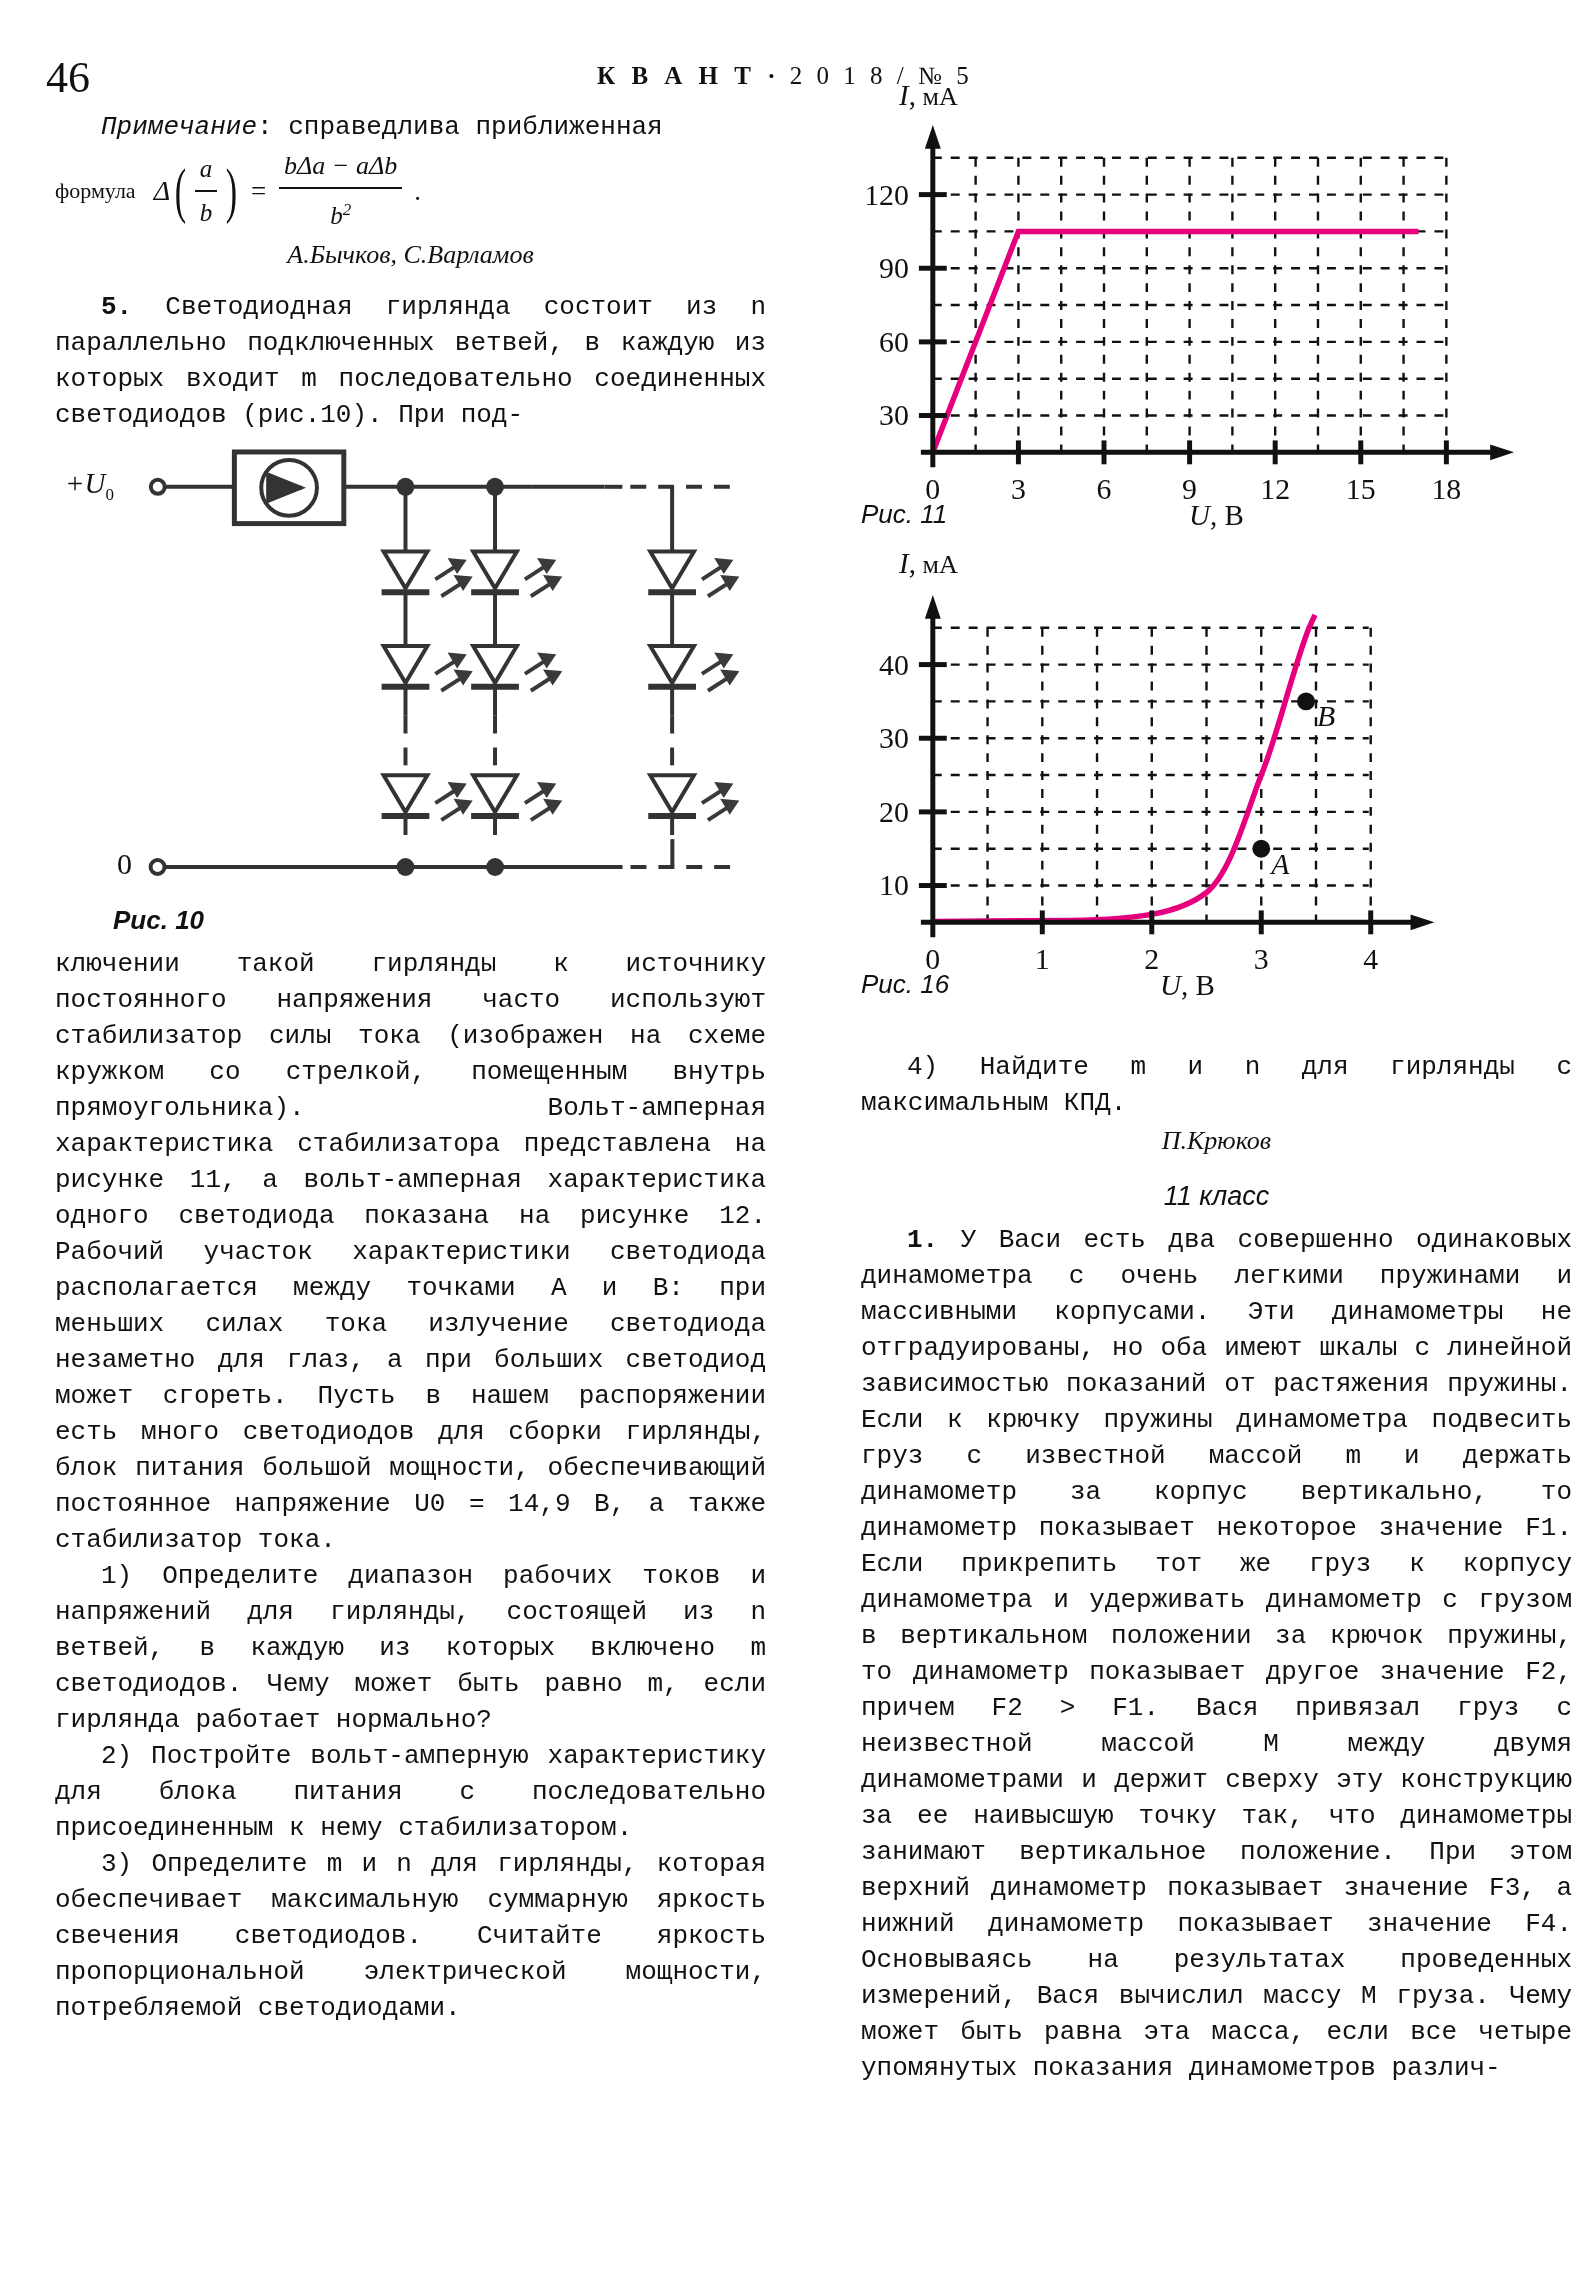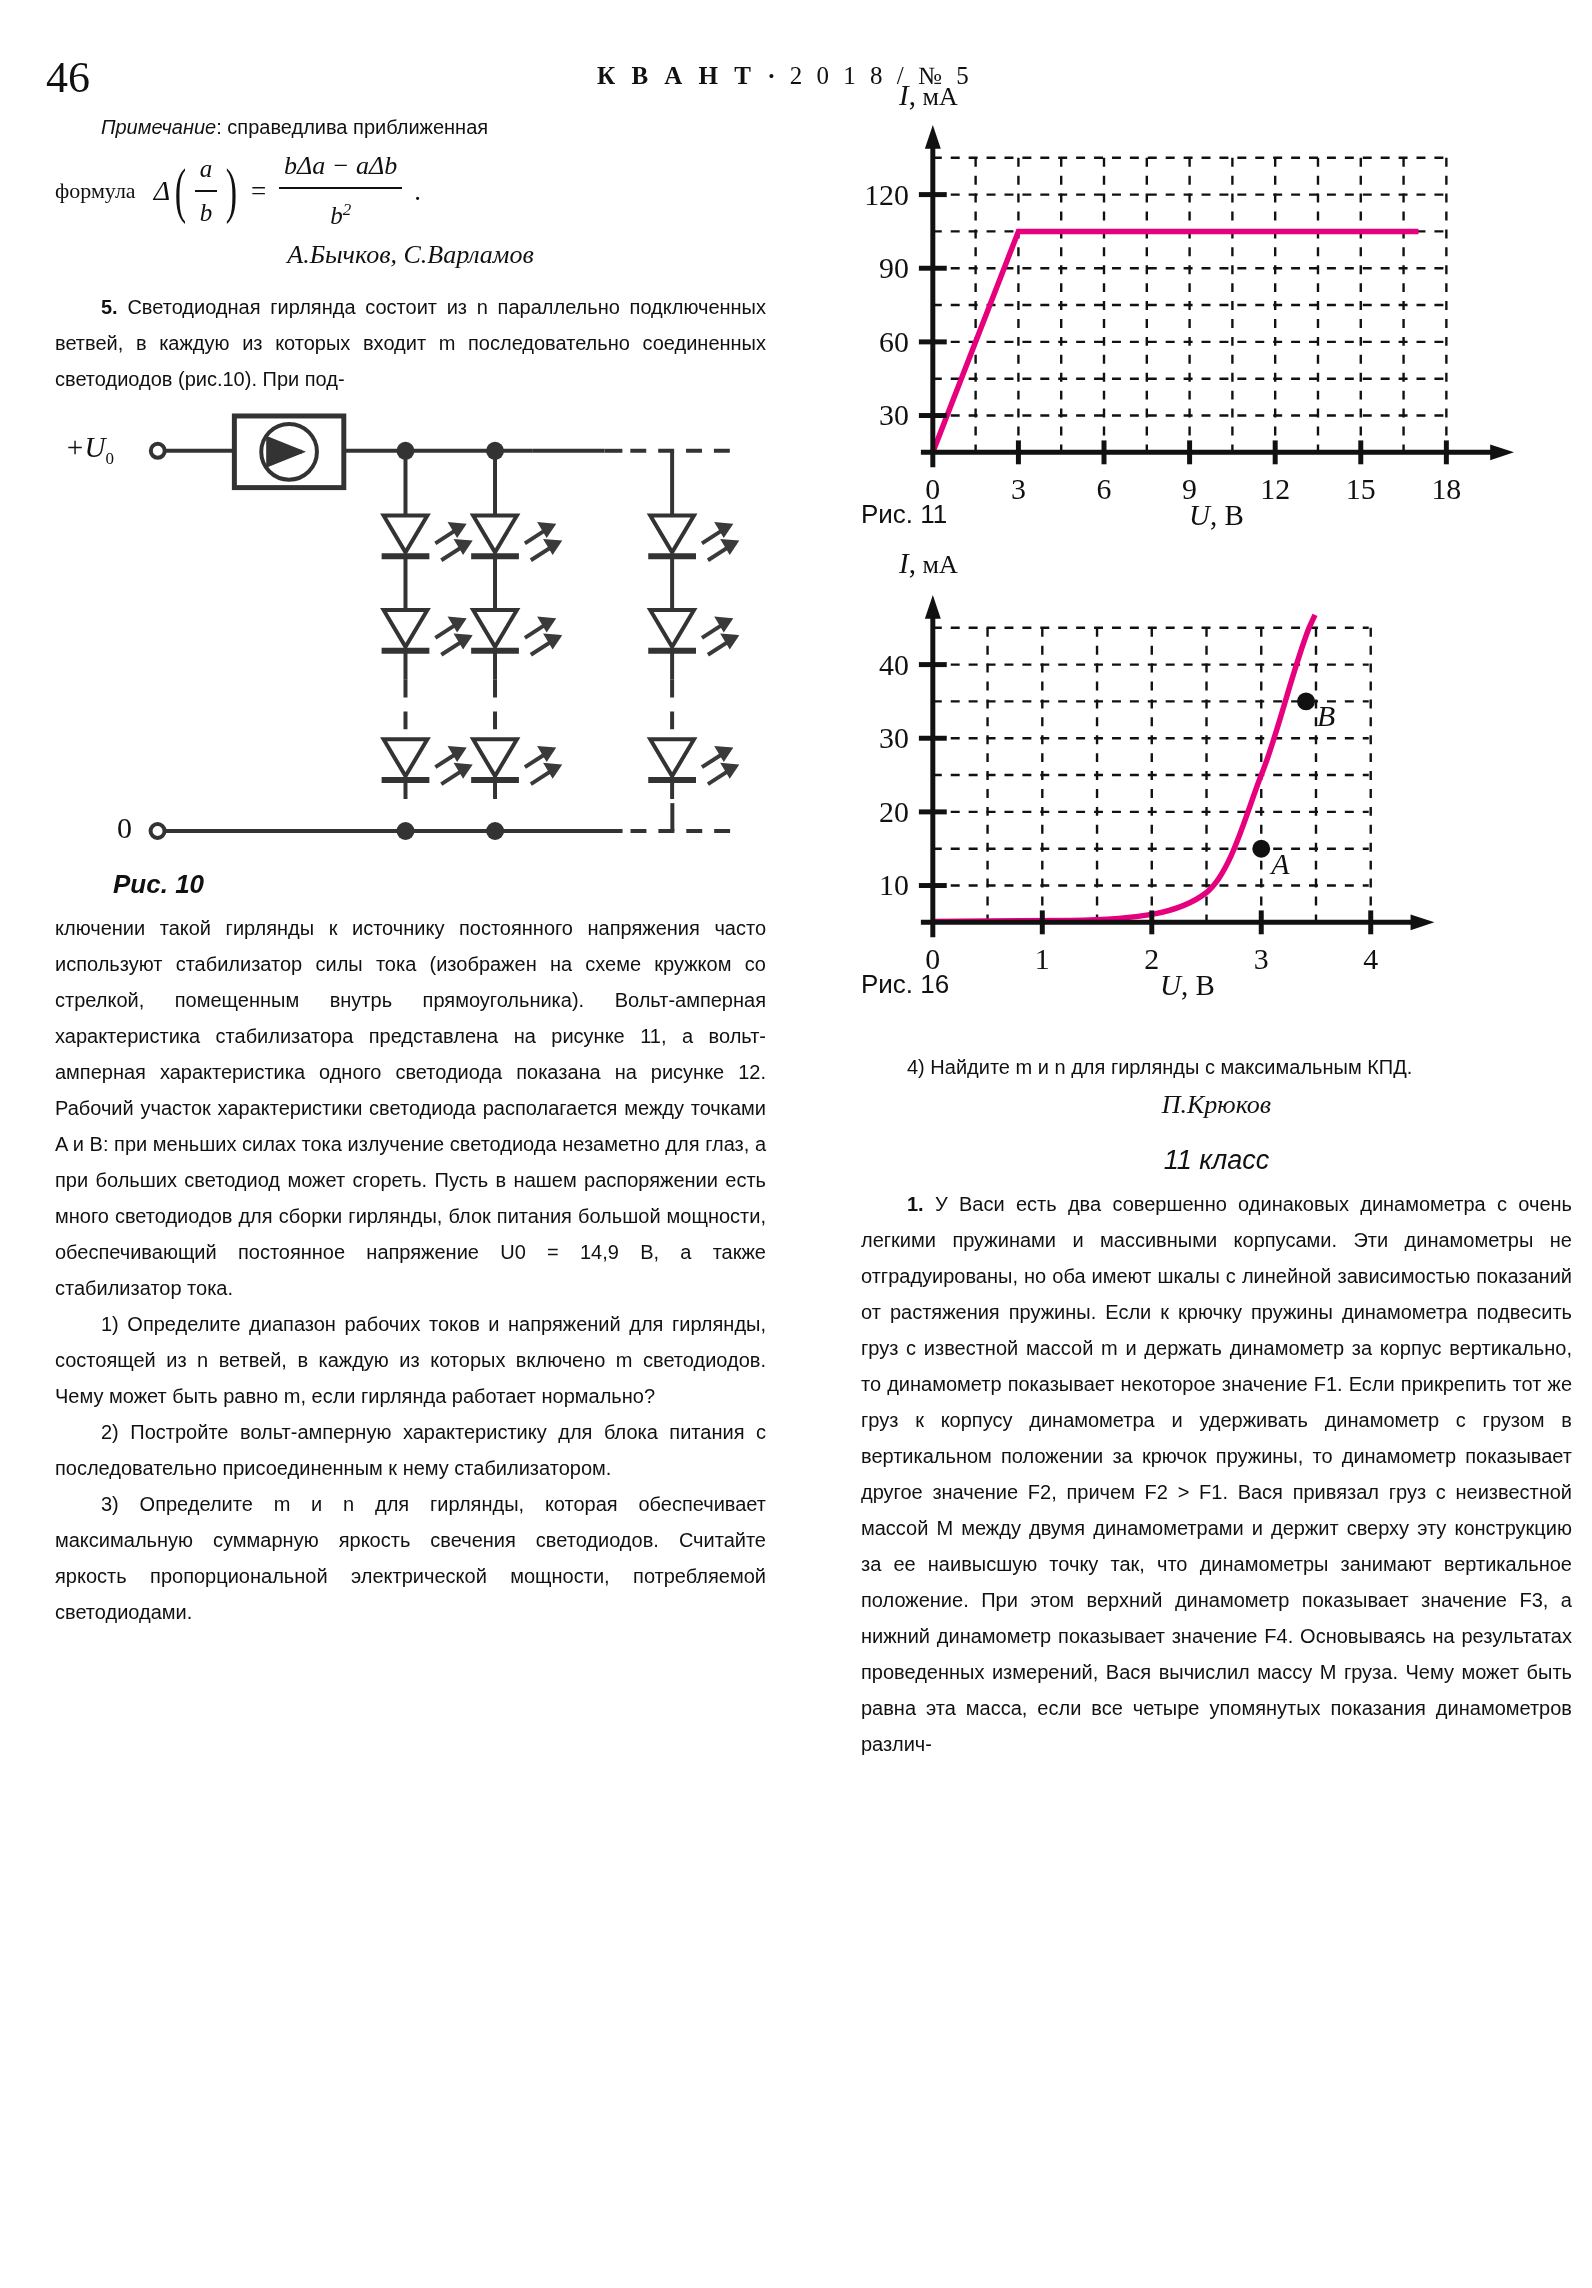--- a/index.html
+++ b/index.html
@@ -20,25 +20,25 @@
   .magline .dot{font-weight:bold;letter-spacing:3px;}
   .magissue{font-weight:normal;letter-spacing:4px;}
 
   
   .col{position:absolute;top:109px;width:711px;}
   .colL{left:55px;}
   .colR{left:861px;}
 
   p.t{
     margin:0 0 0 0;
-    font-size:20px;
+    font-size:26px;
     line-height:36px;
     text-align:justify;
     text-justify:inter-word;
-    font-family:Liberation Sans, sans-serif;
+    font-family:Liberation Mono, monospace;
     hyphens:manual;
   }
   p.ind{text-indent:46px;}
   .it{font-style:italic;}
   .bold{font-weight:bold;}
   .authors{text-align:center;font-style:italic;font-size:26px;line-height:36px;margin-top:2px;}
   .cls{font-style:italic;text-align:center;font-size:27px;margin:22px 0 10px 0;font-family:"Liberation Sans",sans-serif;}
 
   
   .mathline{display:flex;align-items:center;font-size:27px;line-height:38px;margin-top:2px;}
@@ -48,21 +48,21 @@
   .frac .num{padding:0 5px;font-size:25px;}
   .frac .den{padding:0 5px;font-size:25px;}
   .frac .bar{width:100%;height:2px;background:#111;margin:2px 0;}
   .fracBig .num{font-size:26px;}
   .sub{font-size:17px;vertical-align:sub;}
   .sup{font-size:17px;vertical-align:super;}
 
   
   .figCircuit{position:relative;width:697px;height:398px;margin:14px 0 0 0;}
   .capfig{font-family:"Liberation Sans",sans-serif;font-style:italic;font-size:26px;margin:2px 0 0 58px;font-weight:bold;}
-  .capfigR{font-family:"Liberation Sans",sans-serif;font-size:26px;}
+  .capfigR{font-family:"Liberation Sans",sans-serif;font-style:italic;font-size:26px;}
 
   
   .graphBox{position:relative;}
   svg{display:block;}
 </style>
 </head>
 <body>
 
 <div class="page">
 

